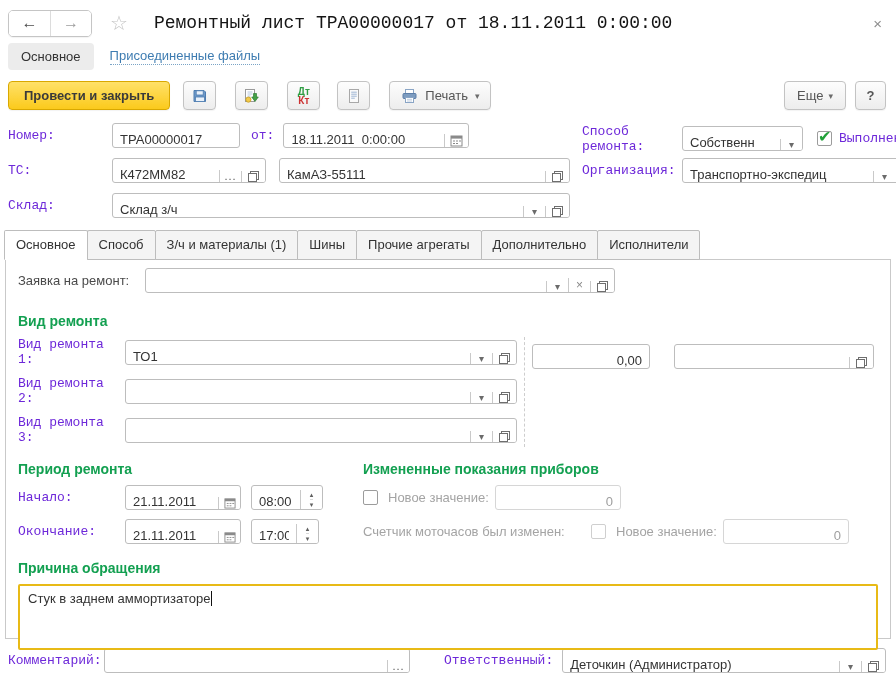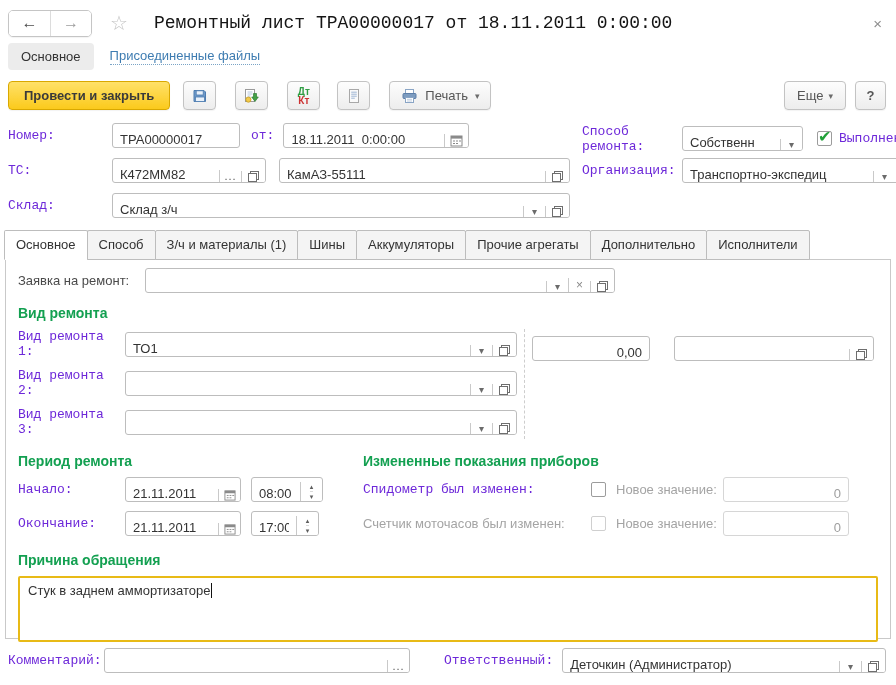--- a/index.html
+++ b/index.html
@@ -260,29 +260,28 @@
         </span>
       </div>
     </div>
   </div>
 
   <div class="tabs">
     <span class="tab active">Основное</span>
     <span class="tab">Способ</span>
     <span class="tab">З/ч и материалы (1)</span>
     <span class="tab">Шины</span>
-    <span class="tab">Аккумуляторы</span>
     <span class="tab">Прочие агрегаты</span>
     <span class="tab">Дополнительно</span>
     <span class="tab">Исполнители</span>
   </div>
 
   <div class="panel">
 
-    <div class="frow" style="margin-bottom:12px">
+    <div class="frow" style="margin-bottom:20px">
       <span class="lblreq">Заявка на ремонт:</span>
       <span class="fld" style="width:470px">
         <input style="">
         <span class="seg">
             <span>▾</span>
           </span>
         <span class="seg">
             <span class="clearx">×</span>
           </span>
         <span class="seg wide">
@@ -390,21 +389,20 @@
                 <span>▴</span>
                 <span>▾</span>
               </span>
             </span>
           </span>
         </div>
       </div>
       <div class="col-r">
         <div class="sect">Измененные показания приборов</div>
         <div class="frow prow">
-          <span class="lbl" style="width:228px;flex:none">Спидометр был изменен:</span>
           <span class="cb"></span>
           <span class="glbl" style="margin-left:10px;width:107px;flex:none">Новое значение:</span>
           <span class="fld dis r" style="width:126px">
             <input value="0" style="">
           </span>
         </div>
         <div class="frow">
           <span class="glbl" style="width:228px;flex:none">Счетчик моточасов был изменен:</span>
           <span class="cb dis"></span>
           <span class="glbl" style="margin-left:10px;width:107px;flex:none">Новое значение:</span>

